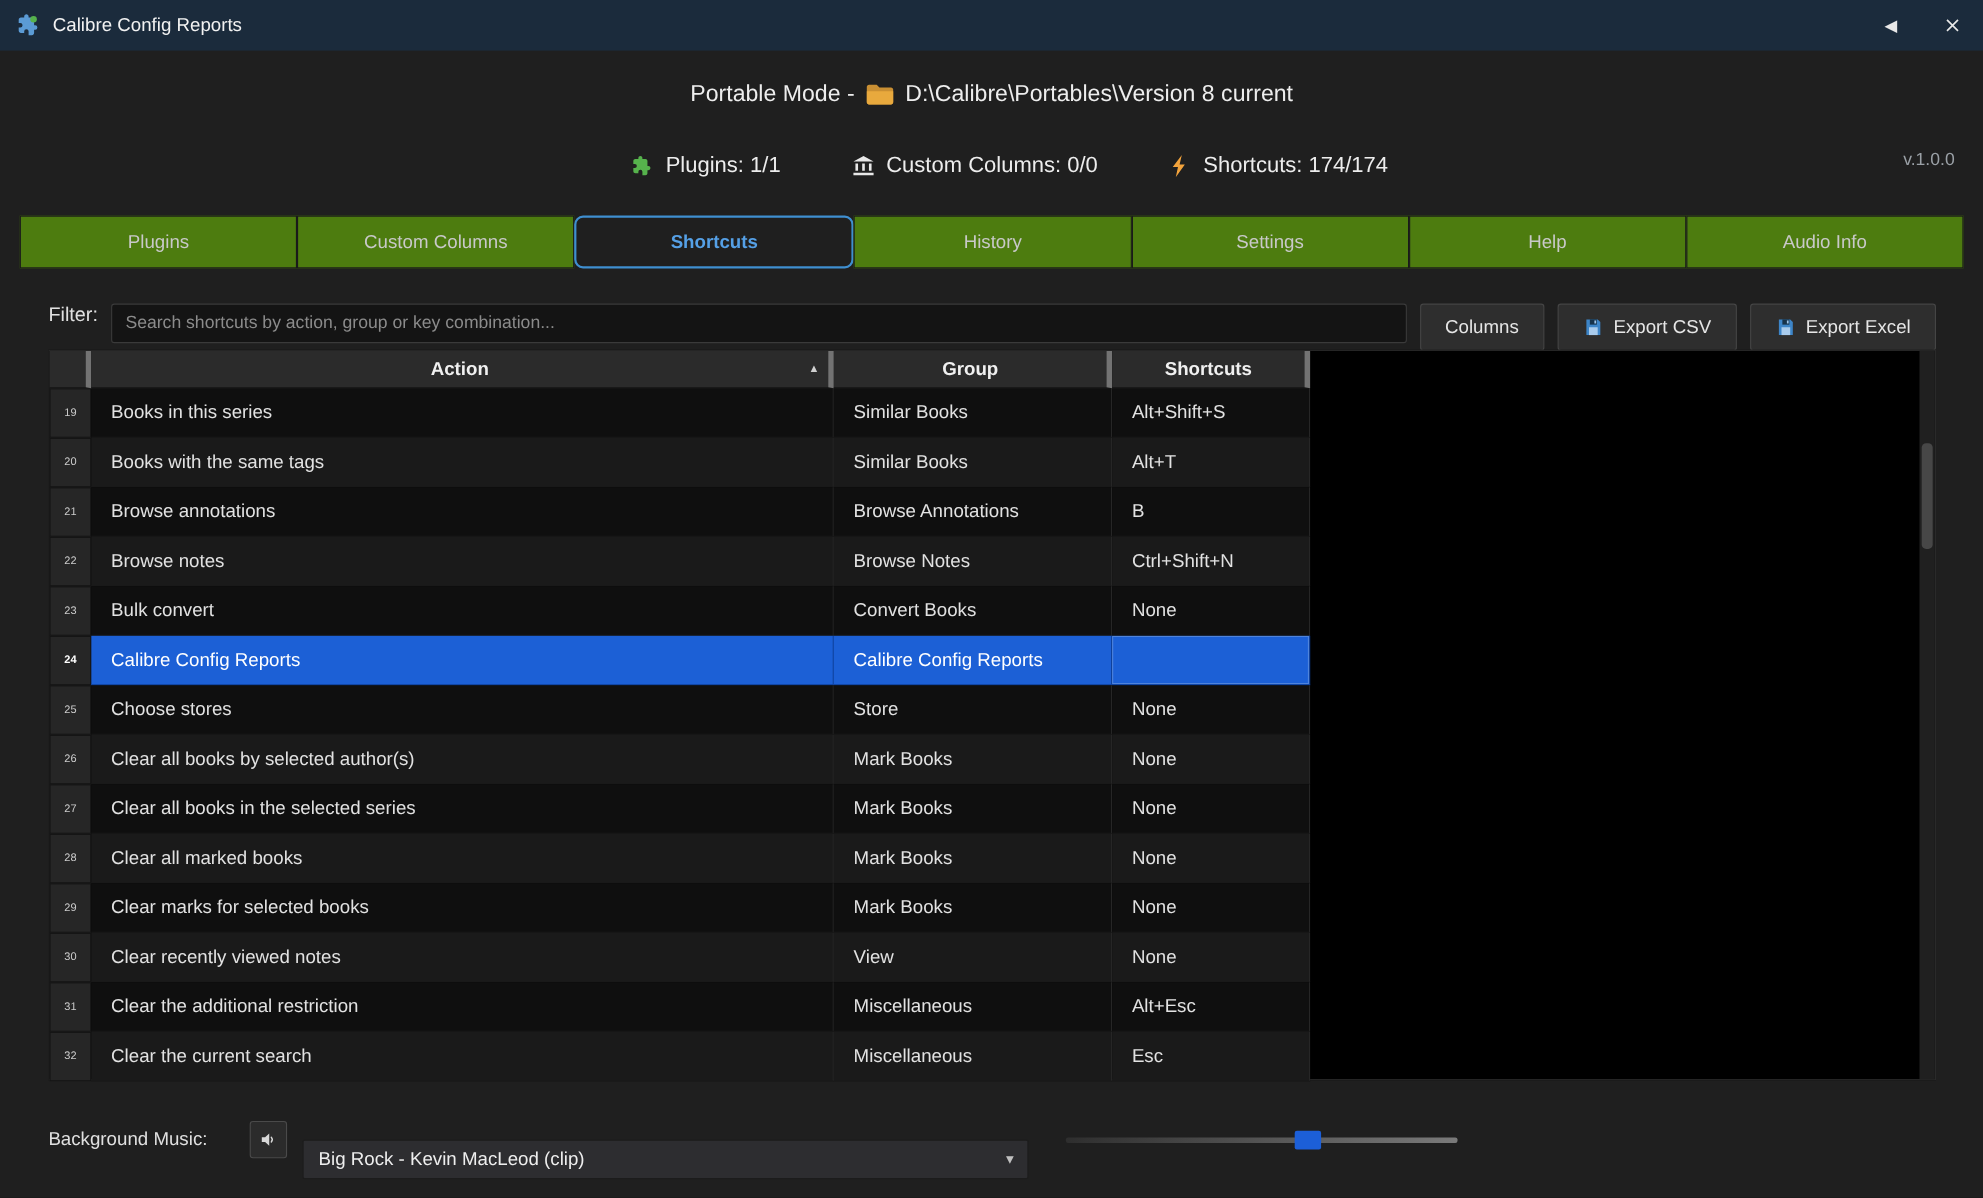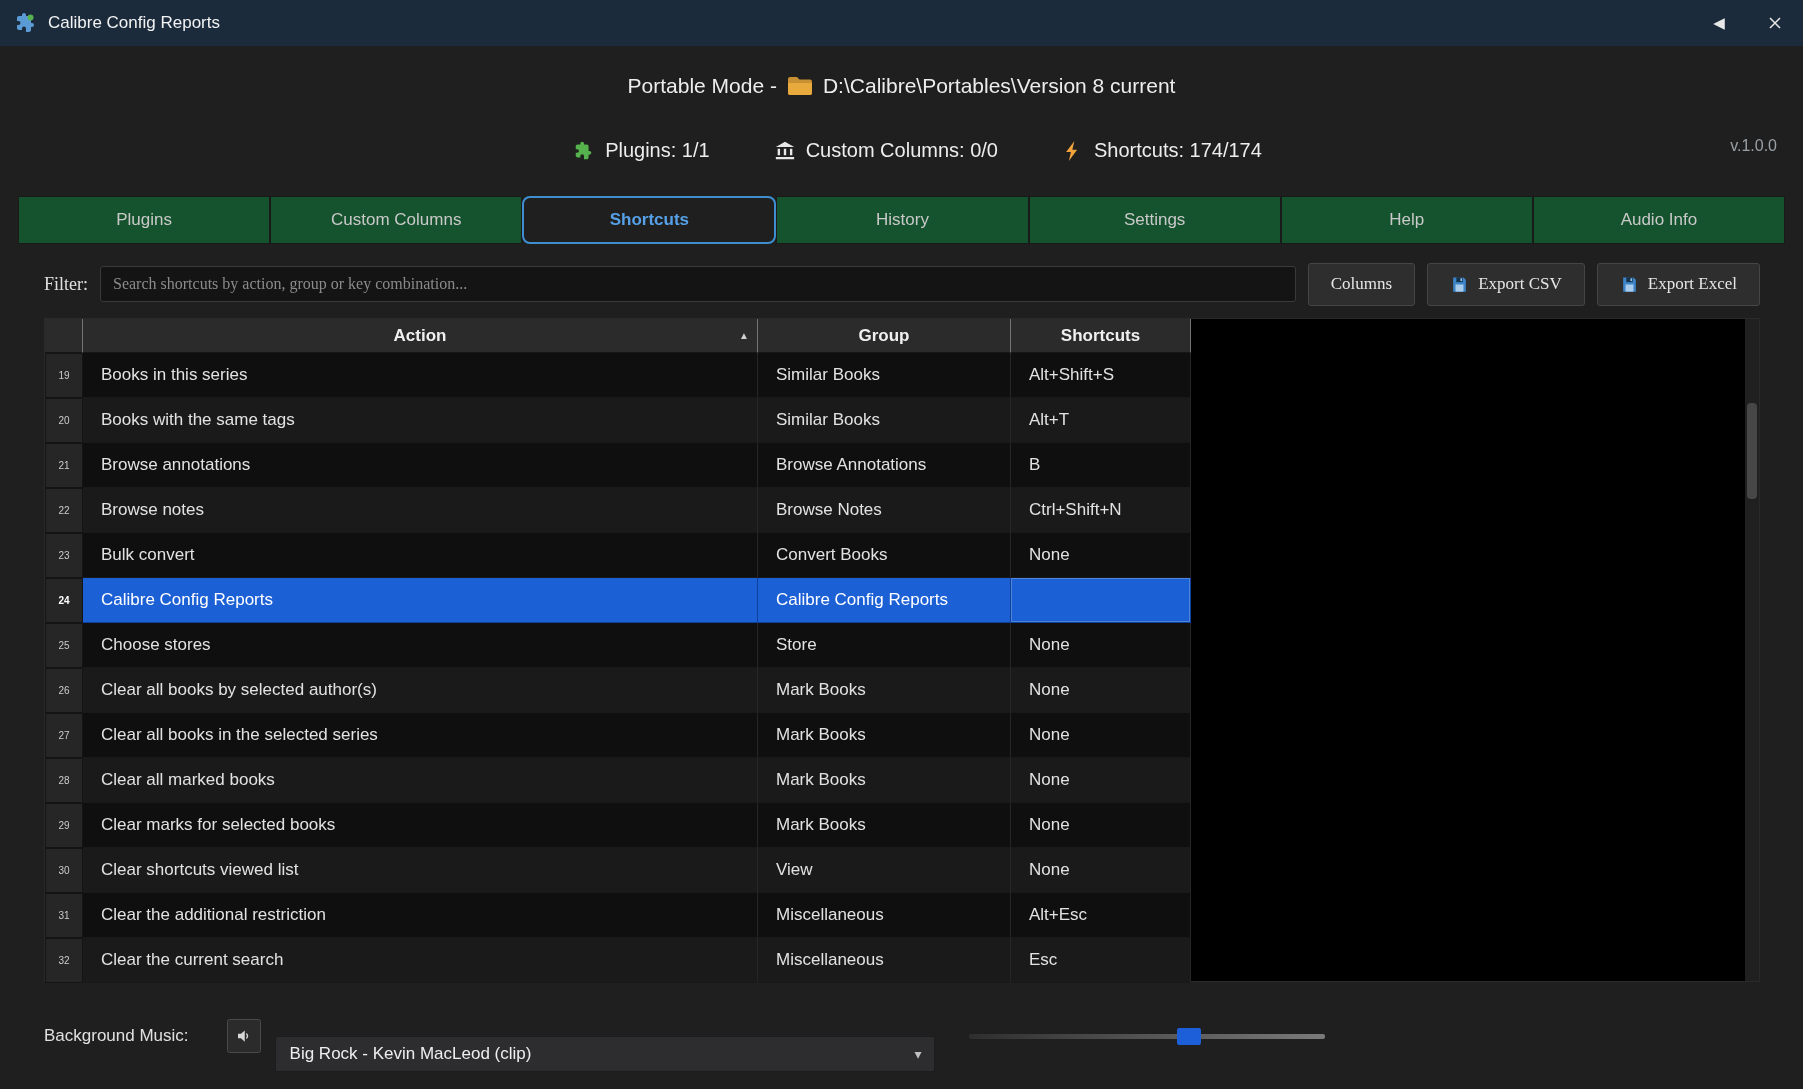--- a/index.html
+++ b/index.html
@@ -44,32 +44,32 @@
   .stat-icon { width: 22px; height: 22px; }
   .version { position: absolute; right: 26px; top: 137px; font-size: 16px; color: #9aa0a6; text-align: center; }
 
   
   .tabs {
     position: absolute; top: 196px; left: 18px; right: 18px; height: 48px;
     display: flex;
   }
   .tab {
     flex: 1; display: flex; align-items: center; justify-content: center;
-    background: #14532d; border: 1px solid #1a1a1a; color: #c9c9c9;
+    background: #4d7c0f; border: 1px solid #1a1a1a; color: #c9c9c9;
     font-size: 17px; cursor: pointer;
   }
   .tab.active {
     background: #1f1f1f; border: 2px solid #3f8fd0; border-radius: 8px;
     color: #55a0e6; font-weight: bold;
   }
 
   
   .filter-row {
-    position: absolute; top: 262px; left: 44px; right: 43px; height: 44px;
-    display: flex; align-items: center; font-family: Liberation Serif, serif;
+    position: absolute; top: 276px; left: 44px; right: 43px; height: 44px;
+    display: flex; align-items: flex-start;
   }
   .filter-label { font-size: 18px; color: #e0e0e0; margin-right: 12px; white-space: nowrap; }
   .filter-input {
     flex: 1; height: 36px; background: #141414; border: 1px solid #3a3a3a; border-radius: 3px;
     color: #cfcfcf; font-size: 16px; padding: 0 12px; font-family: inherit; outline: none;
   }
   .filter-input::placeholder { color: #8b8b8b; }
   .btn {
     height: 43px; margin-left: 12px; padding: 0 22px;
     background: #2e2e2e; border: 1px solid #454545; border-radius: 3px;
@@ -78,21 +78,21 @@
   }
   .floppy-icon { width: 19px; height: 19px; }
 
   
   .table-wrap {
     position: absolute; top: 318px; left: 44px; width: 1716px; height: 664px;
     background: #000; border: 1px solid #2a2a2a;
   }
   .thead { display: flex; height: 34px; }
   .hcell {
-    background: #2b2b2b; border-right: 1px solid #737373; border-bottom: 1px solid #161616;
+    background: #2b2b2b; border-right: 5px solid #737373; border-bottom: 1px solid #161616;
     display: flex; align-items: center; justify-content: center;
     font-weight: bold; font-size: 17px; color: #f0f0f0; position: relative; cursor: pointer;
   }
   .hcell.num { width: 38px; }
   .hcell.action { width: 675px; }
   .hcell.group { width: 253px; }
   .hcell.shortcut { width: 180px; }
   .sort-arrow { position: absolute; right: 8px; top: 11px; font-size: 10px; color: #d0d0d0; }
   .tbody { }
   .trow { display: flex; height: 45px; }
@@ -334,21 +334,21 @@
         <div class="cell shortcut">None</div>
       </div>
       <div class="trow">
         <div class="cell num">29</div>
         <div class="cell action">Clear marks for selected books</div>
         <div class="cell group">Mark Books</div>
         <div class="cell shortcut">None</div>
       </div>
       <div class="trow alt">
         <div class="cell num">30</div>
-        <div class="cell action">Clear shortcuts viewed list</div>
+        <div class="cell action">Clear recently viewed notes</div>
         <div class="cell group">View</div>
         <div class="cell shortcut">None</div>
       </div>
       <div class="trow">
         <div class="cell num">31</div>
         <div class="cell action">Clear the additional restriction</div>
         <div class="cell group">Miscellaneous</div>
         <div class="cell shortcut">Alt+Esc</div>
       </div>
       <div class="trow alt">

